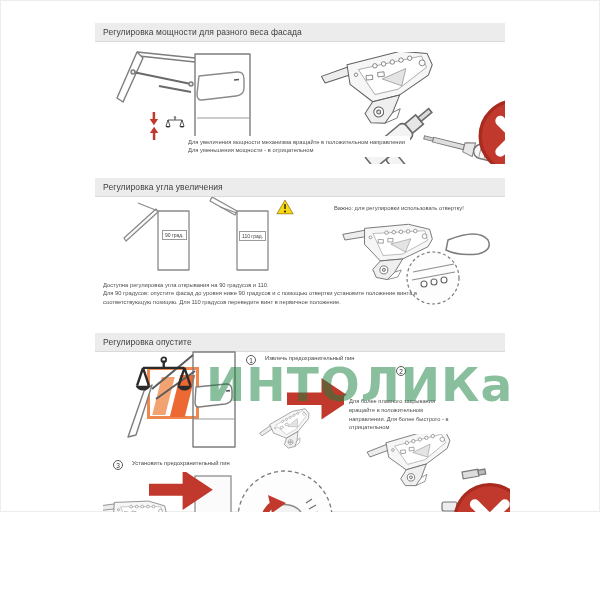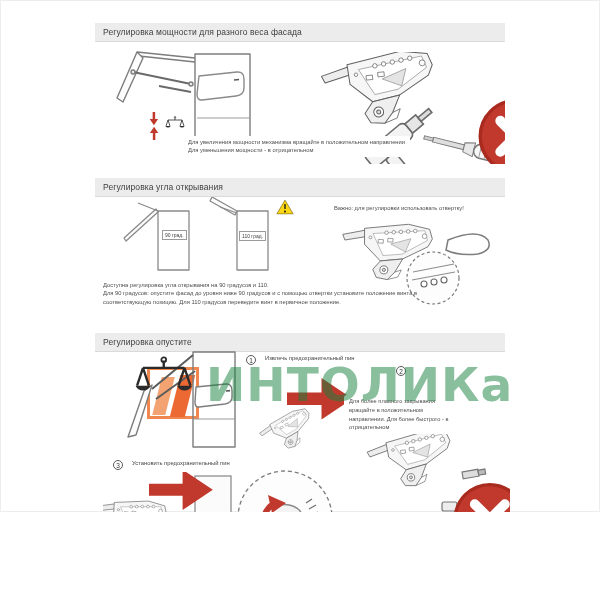--- a/index.html
+++ b/index.html
@@ -142,21 +142,21 @@
     <use href="#sym-driver" transform="translate(130,58) rotate(14) scale(0.5)"></use>
     <use href="#sym-noX" transform="translate(142,44) scale(0.72)"></use>
   </svg>
 
   <div class="note wbox" style="left:183px; top:136px; z-index:4">
     <div>Для увеличения мощности механизма вращайте в положительном направлении</div>
     <div>Для уменьшения мощности - в отрицательном</div>
   </div>
 
   <div class="sec-header" style="top:178px">
-    <span>Регулировка угла открывания</span>
+    <span>Регулировка угла увеличения</span>
   </div>
 
   <svg class="art" style="left:100px; top:197px" width="205" height="90" viewBox="0 0 205 90">
     <g stroke="#8a8a8a" stroke-width="1.3" fill="#ffffff" stroke-linejoin="round">
       <rect x="58" y="14" width="31" height="59"></rect>
       <path d="M58,15 L26,44 L24,41 L56,12 Z" fill="#fdfdfd"></path>
       <path d="M58,14 L38,6" fill="none"></path>
     </g>
     <g stroke="#8a8a8a" stroke-width="1.3" fill="#ffffff" stroke-linejoin="round">
       <rect x="137" y="14" width="31" height="59"></rect>

